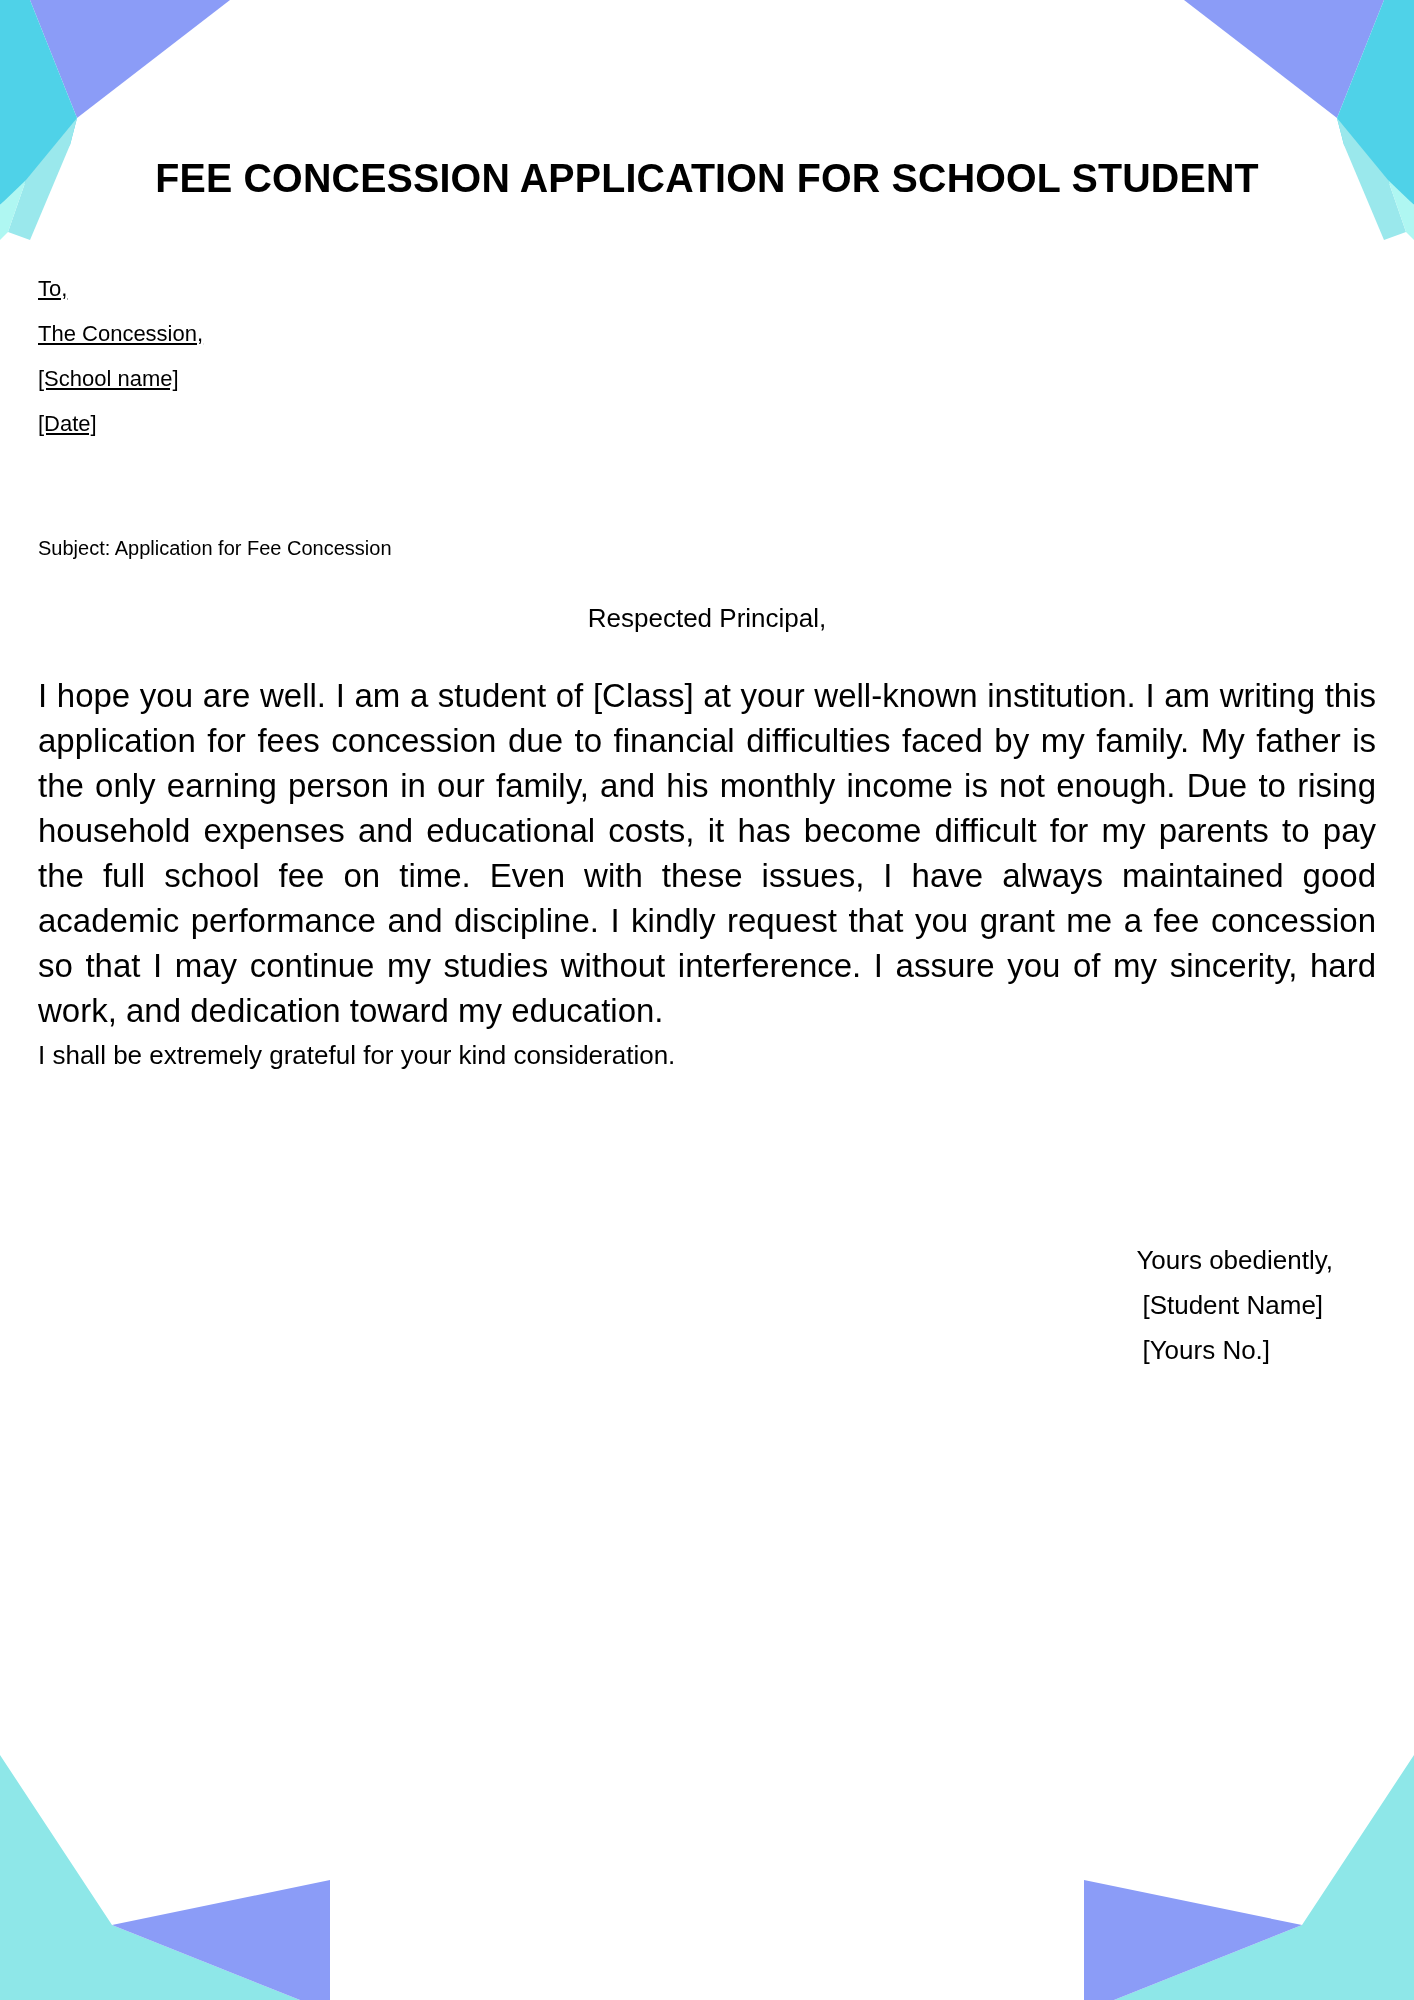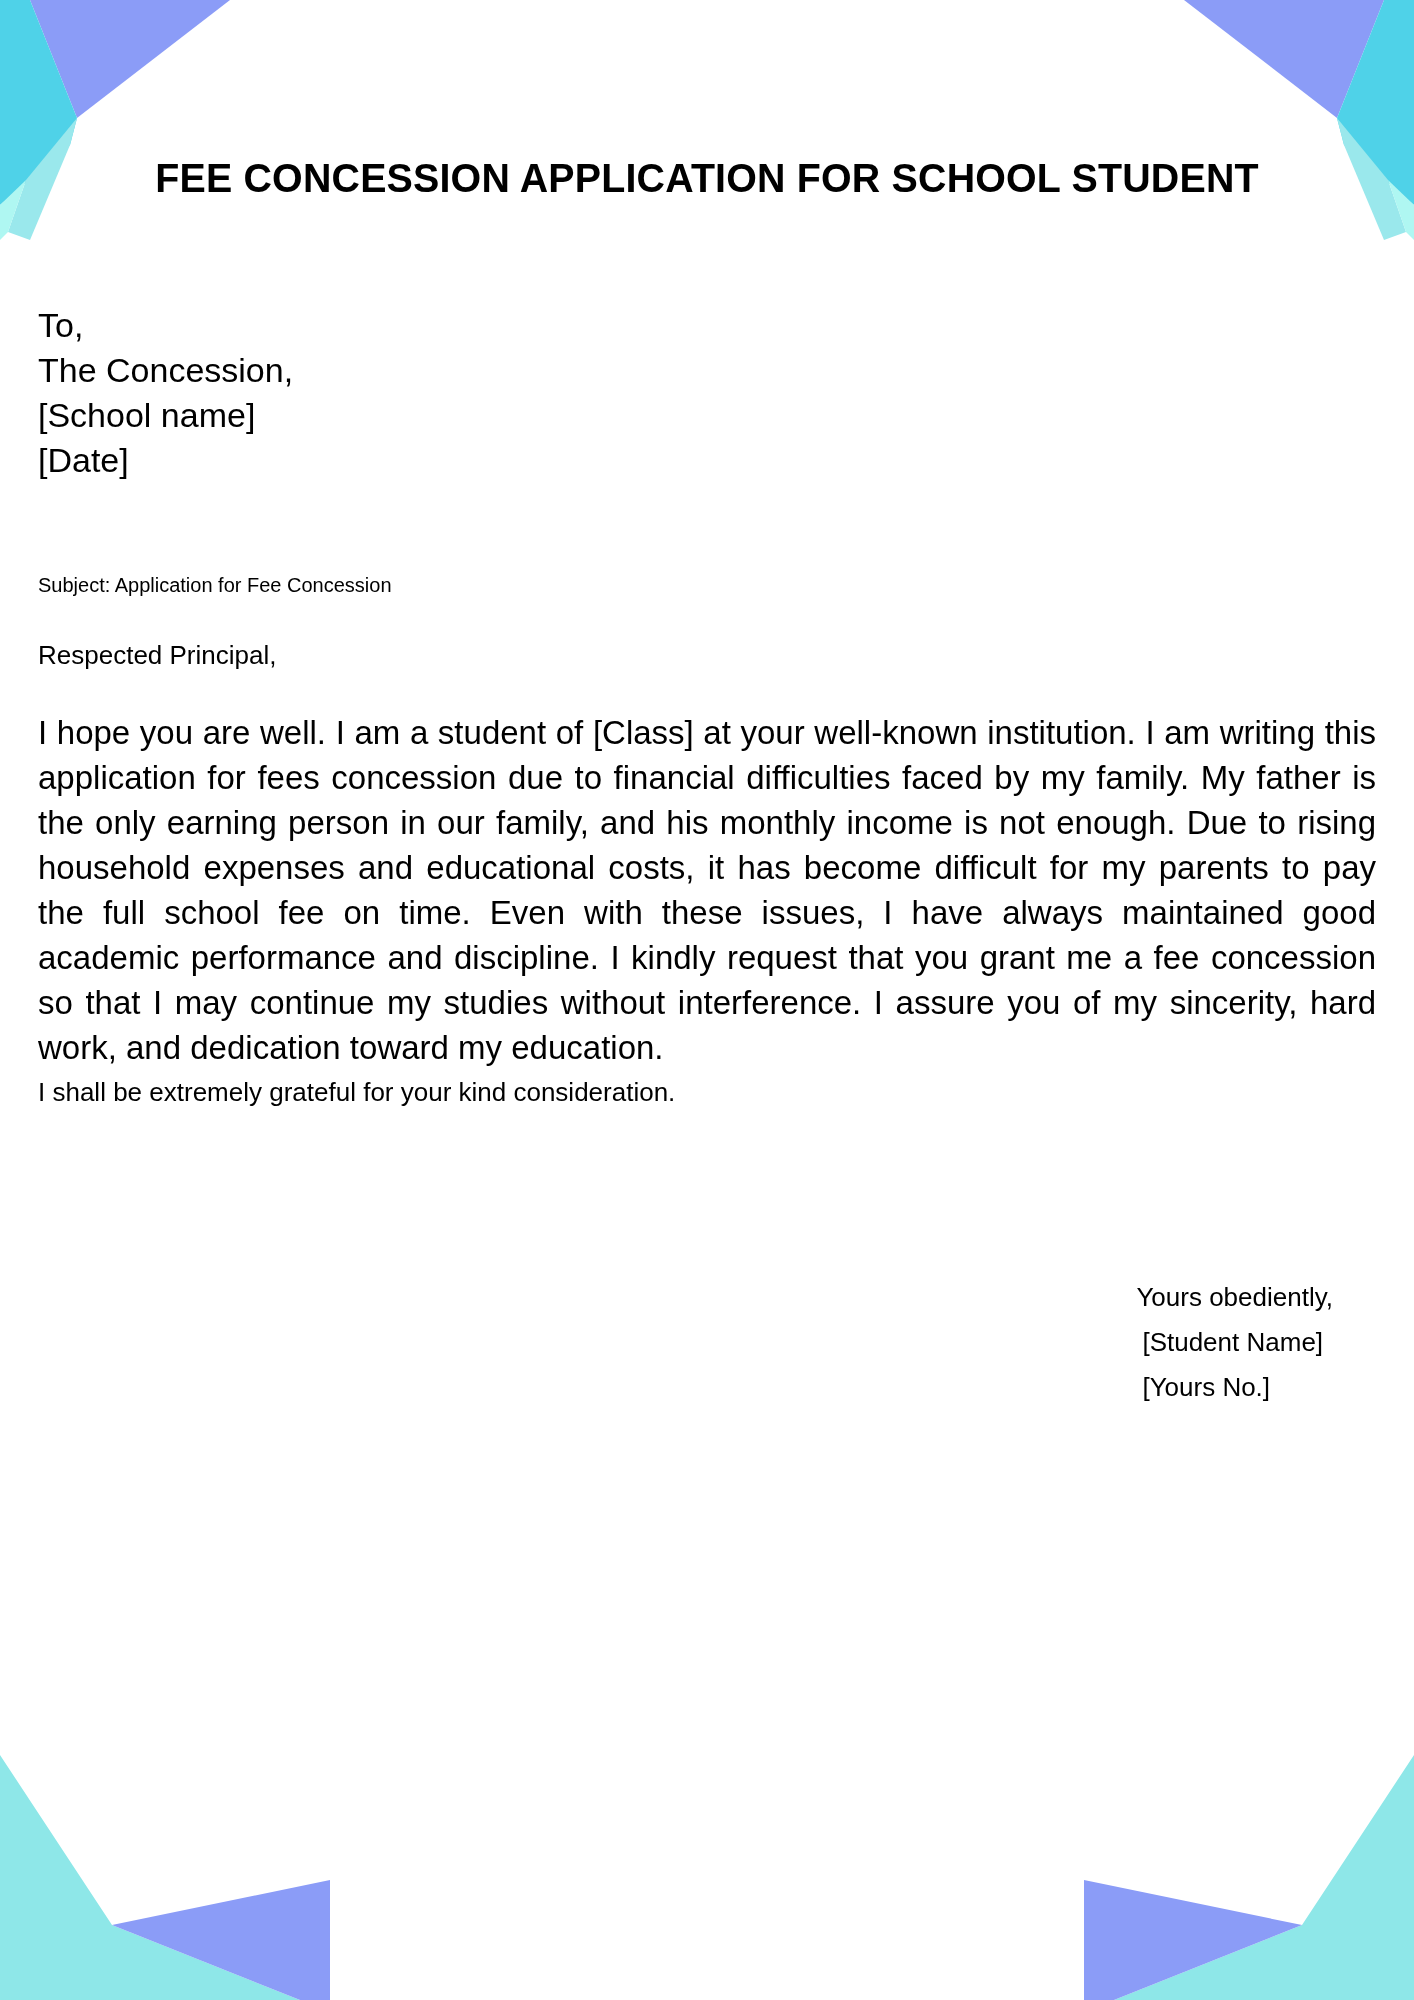--- a/index.html
+++ b/index.html
@@ -44,36 +44,38 @@
     font-weight: bold;
     letter-spacing: 0.2px;
     line-height: 1.15;
     font-stretch: condensed;
     transform: scaleX(0.96);
     transform-origin: center;
     white-space: nowrap;
   }
 
   .address-block {
-    margin-top: 101px;
-    font-size: 34px;
+    margin-top: 64px;
+    font-size: 22px;
     line-height: 45px;
+    text-decoration: underline;
   }
   .address-line { white-space: pre; }
 
   .subject-line {
     margin-top: 85px;
     font-size: 20px;
     line-height: 34px;
   }
 
   .salutation {
     margin-top: 36px;
     font-size: 26px;
     line-height: 34px;
+    text-align: center;
   }
 
   .body-paragraph {
     margin-top: 38px;
     font-size: 33px;
     line-height: 45px;
     text-align: justify;
     text-justify: inter-word;
   }
   .body-last-line {

